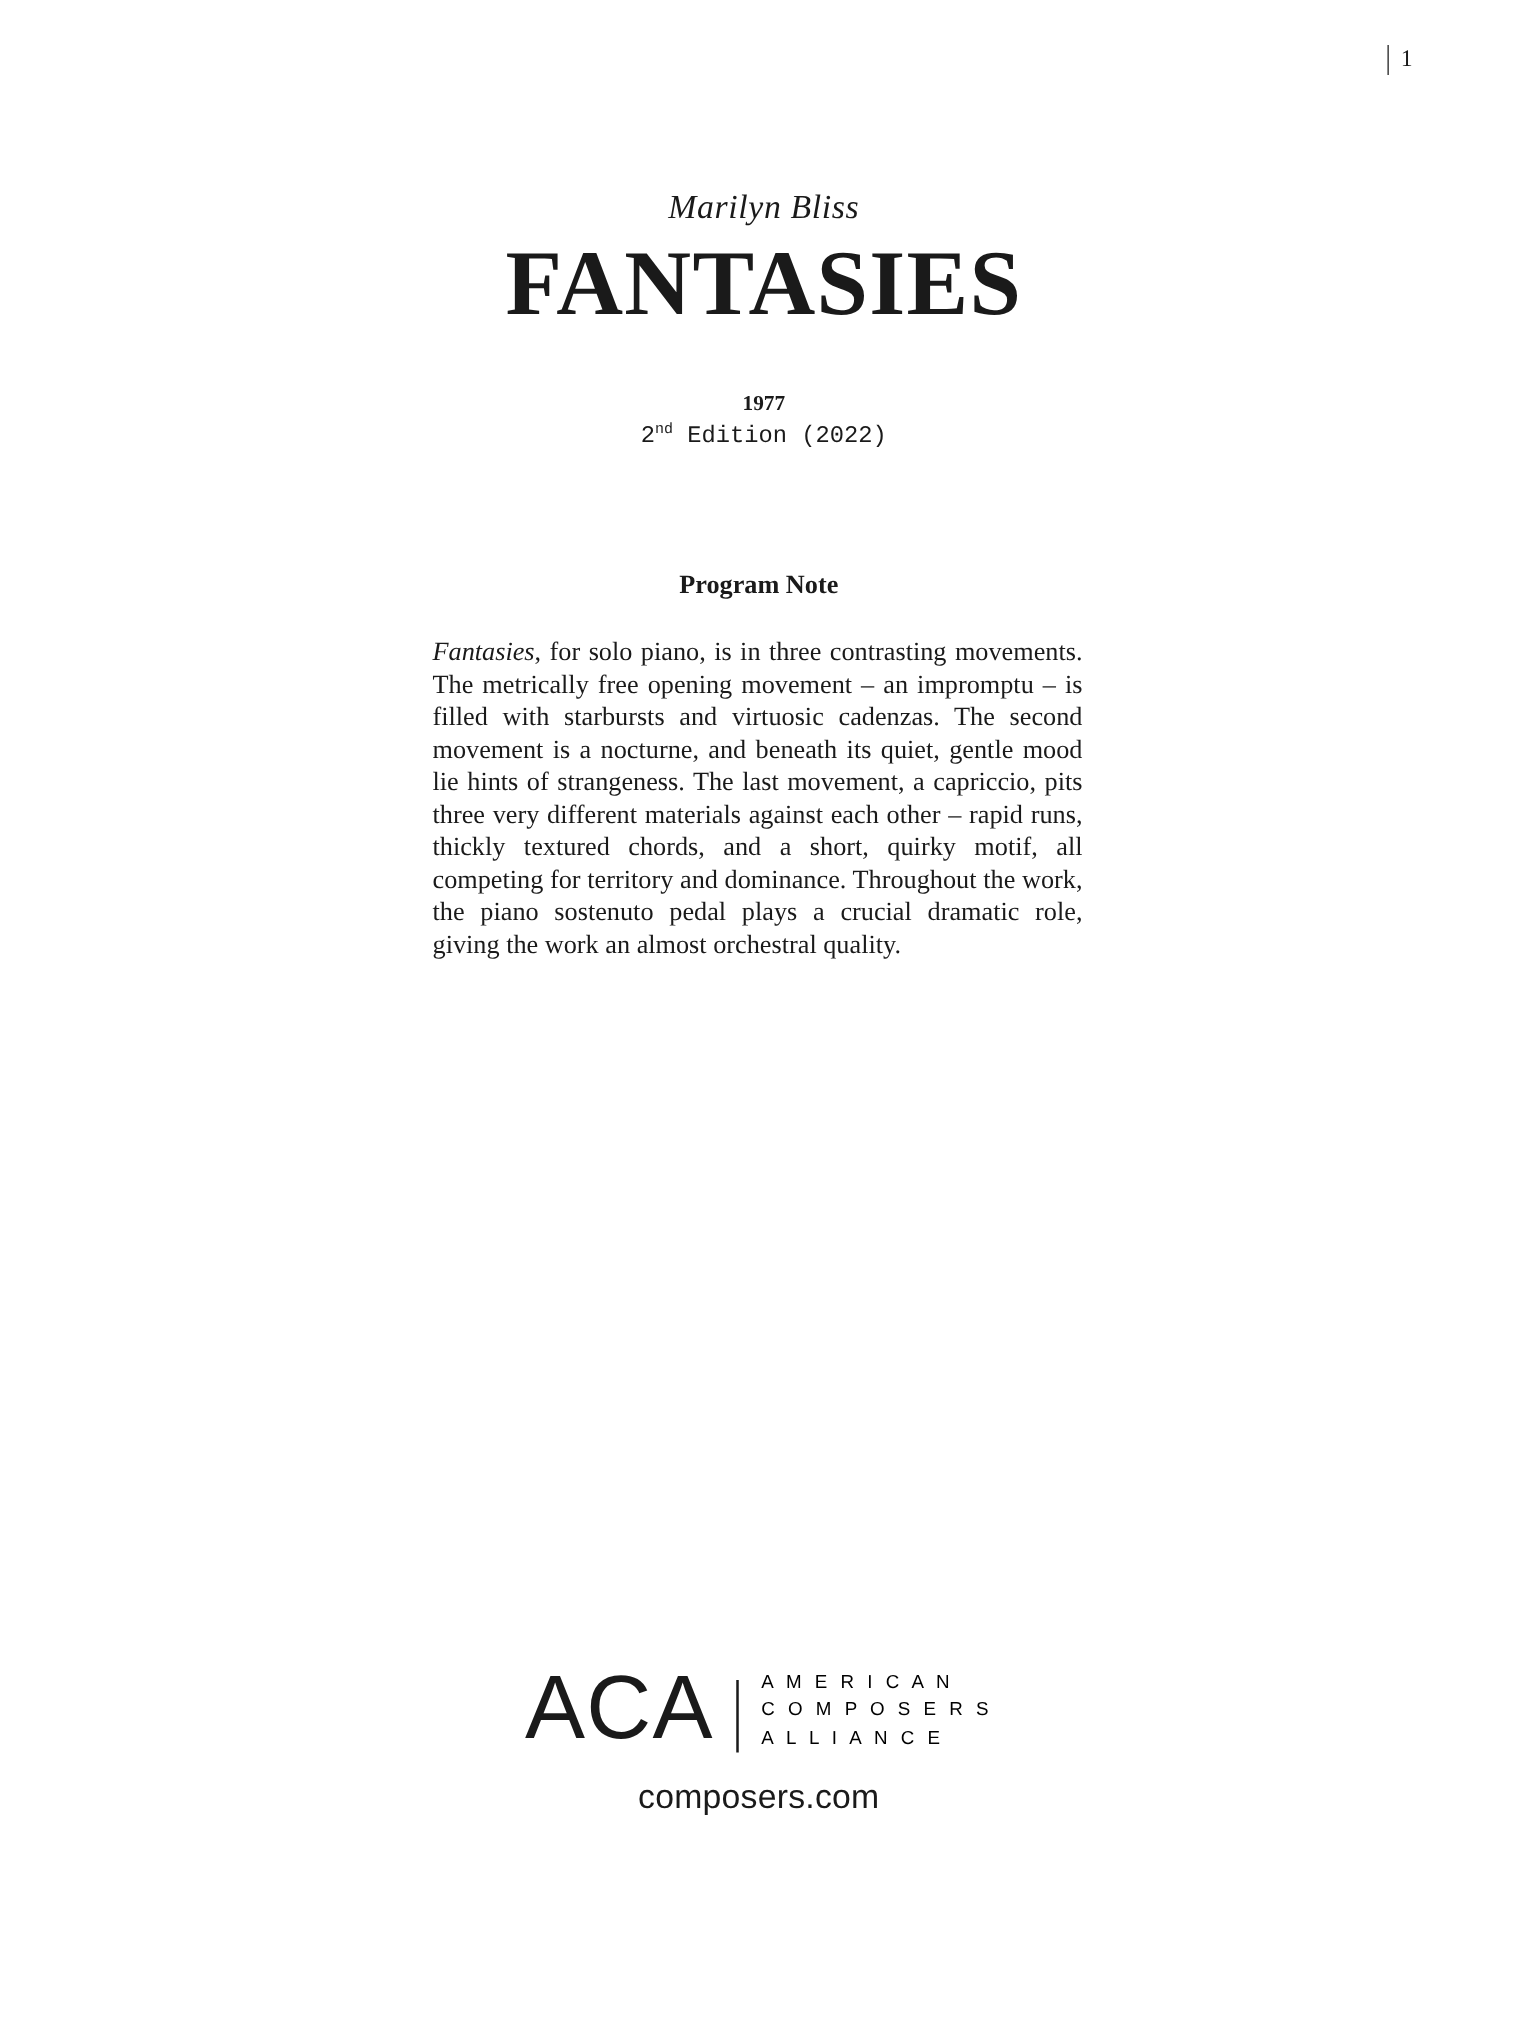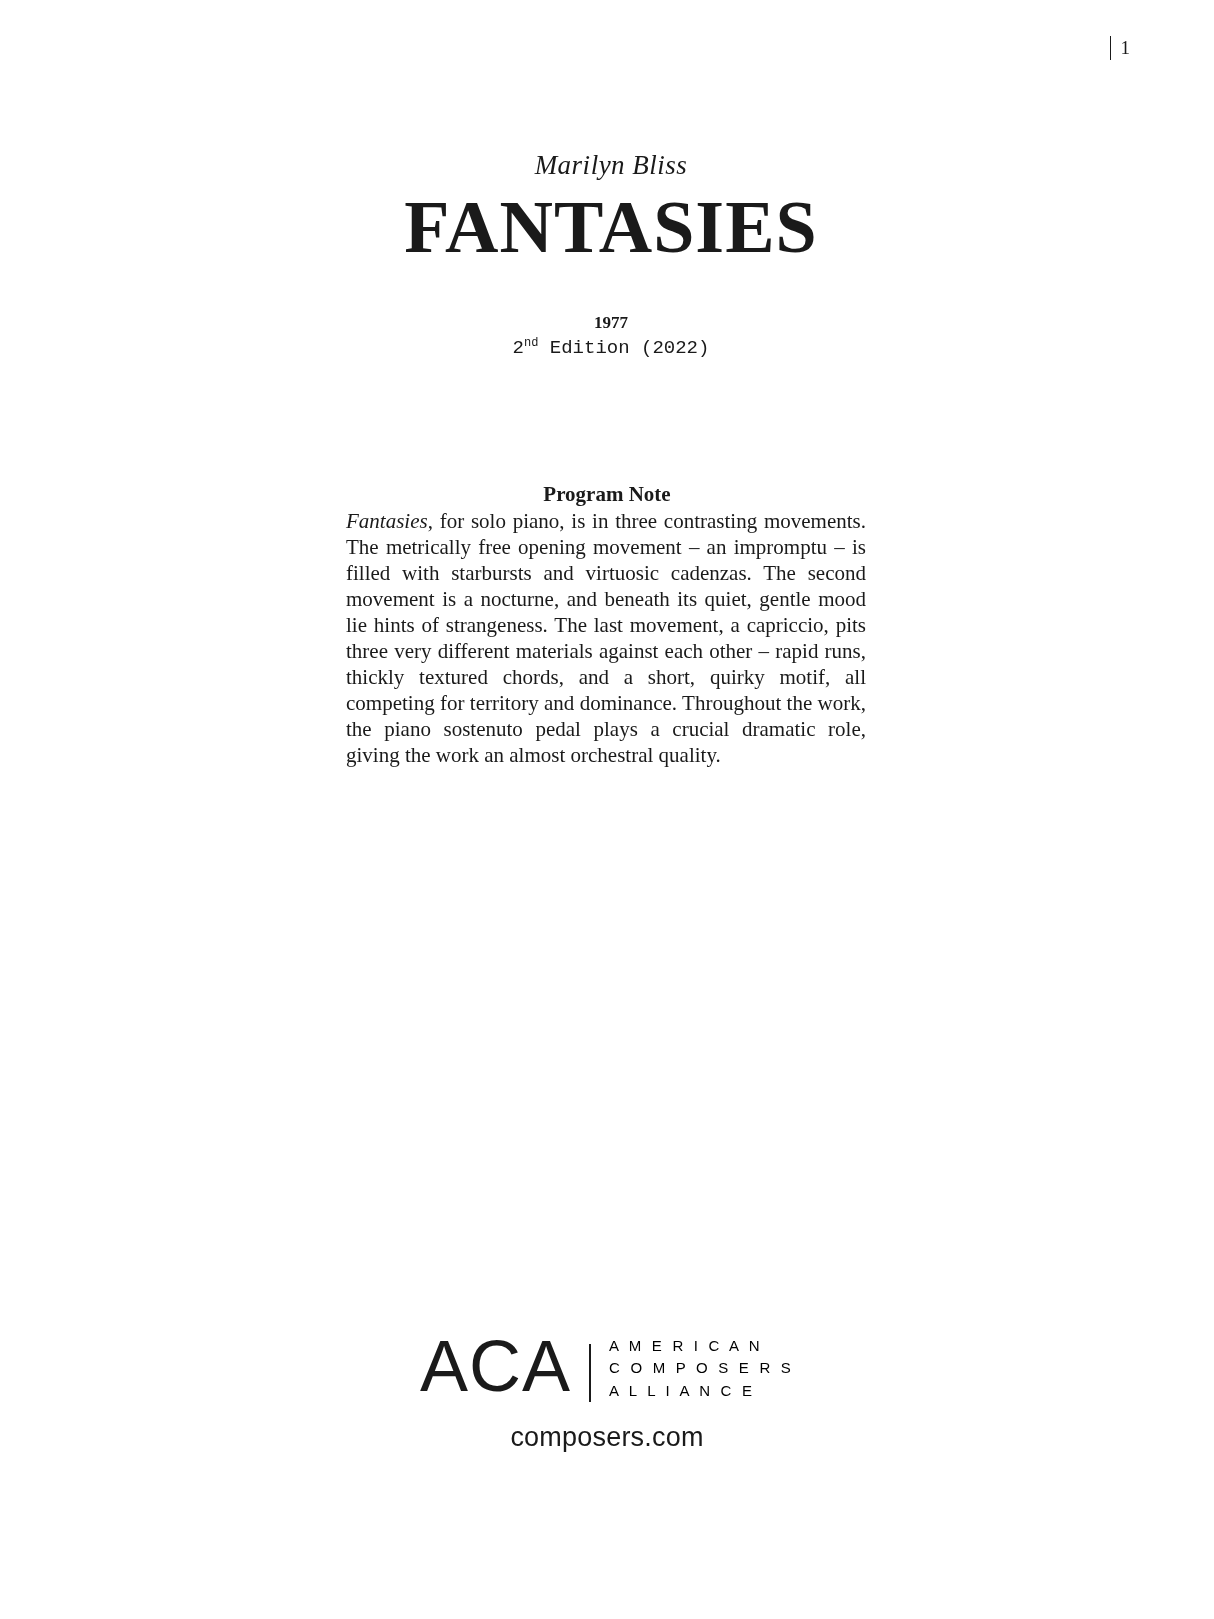--- a/index.html
+++ b/index.html
@@ -77,21 +77,21 @@
     margin: 3px 0 0 0;
   }
   .edition sup {
     font-size: 12px;
     vertical-align: super;
   }
 
   
   .program-note-heading {
     position: absolute;
-    top: 482px;
+    top: 455px;
     left: 0;
     width: 100%;
     text-align: center;
     font-family: "Liberation Serif", serif;
     font-weight: bold;
     font-size: 21px;
   }
   .program-note-body {
     position: absolute;
     top: 508px;

